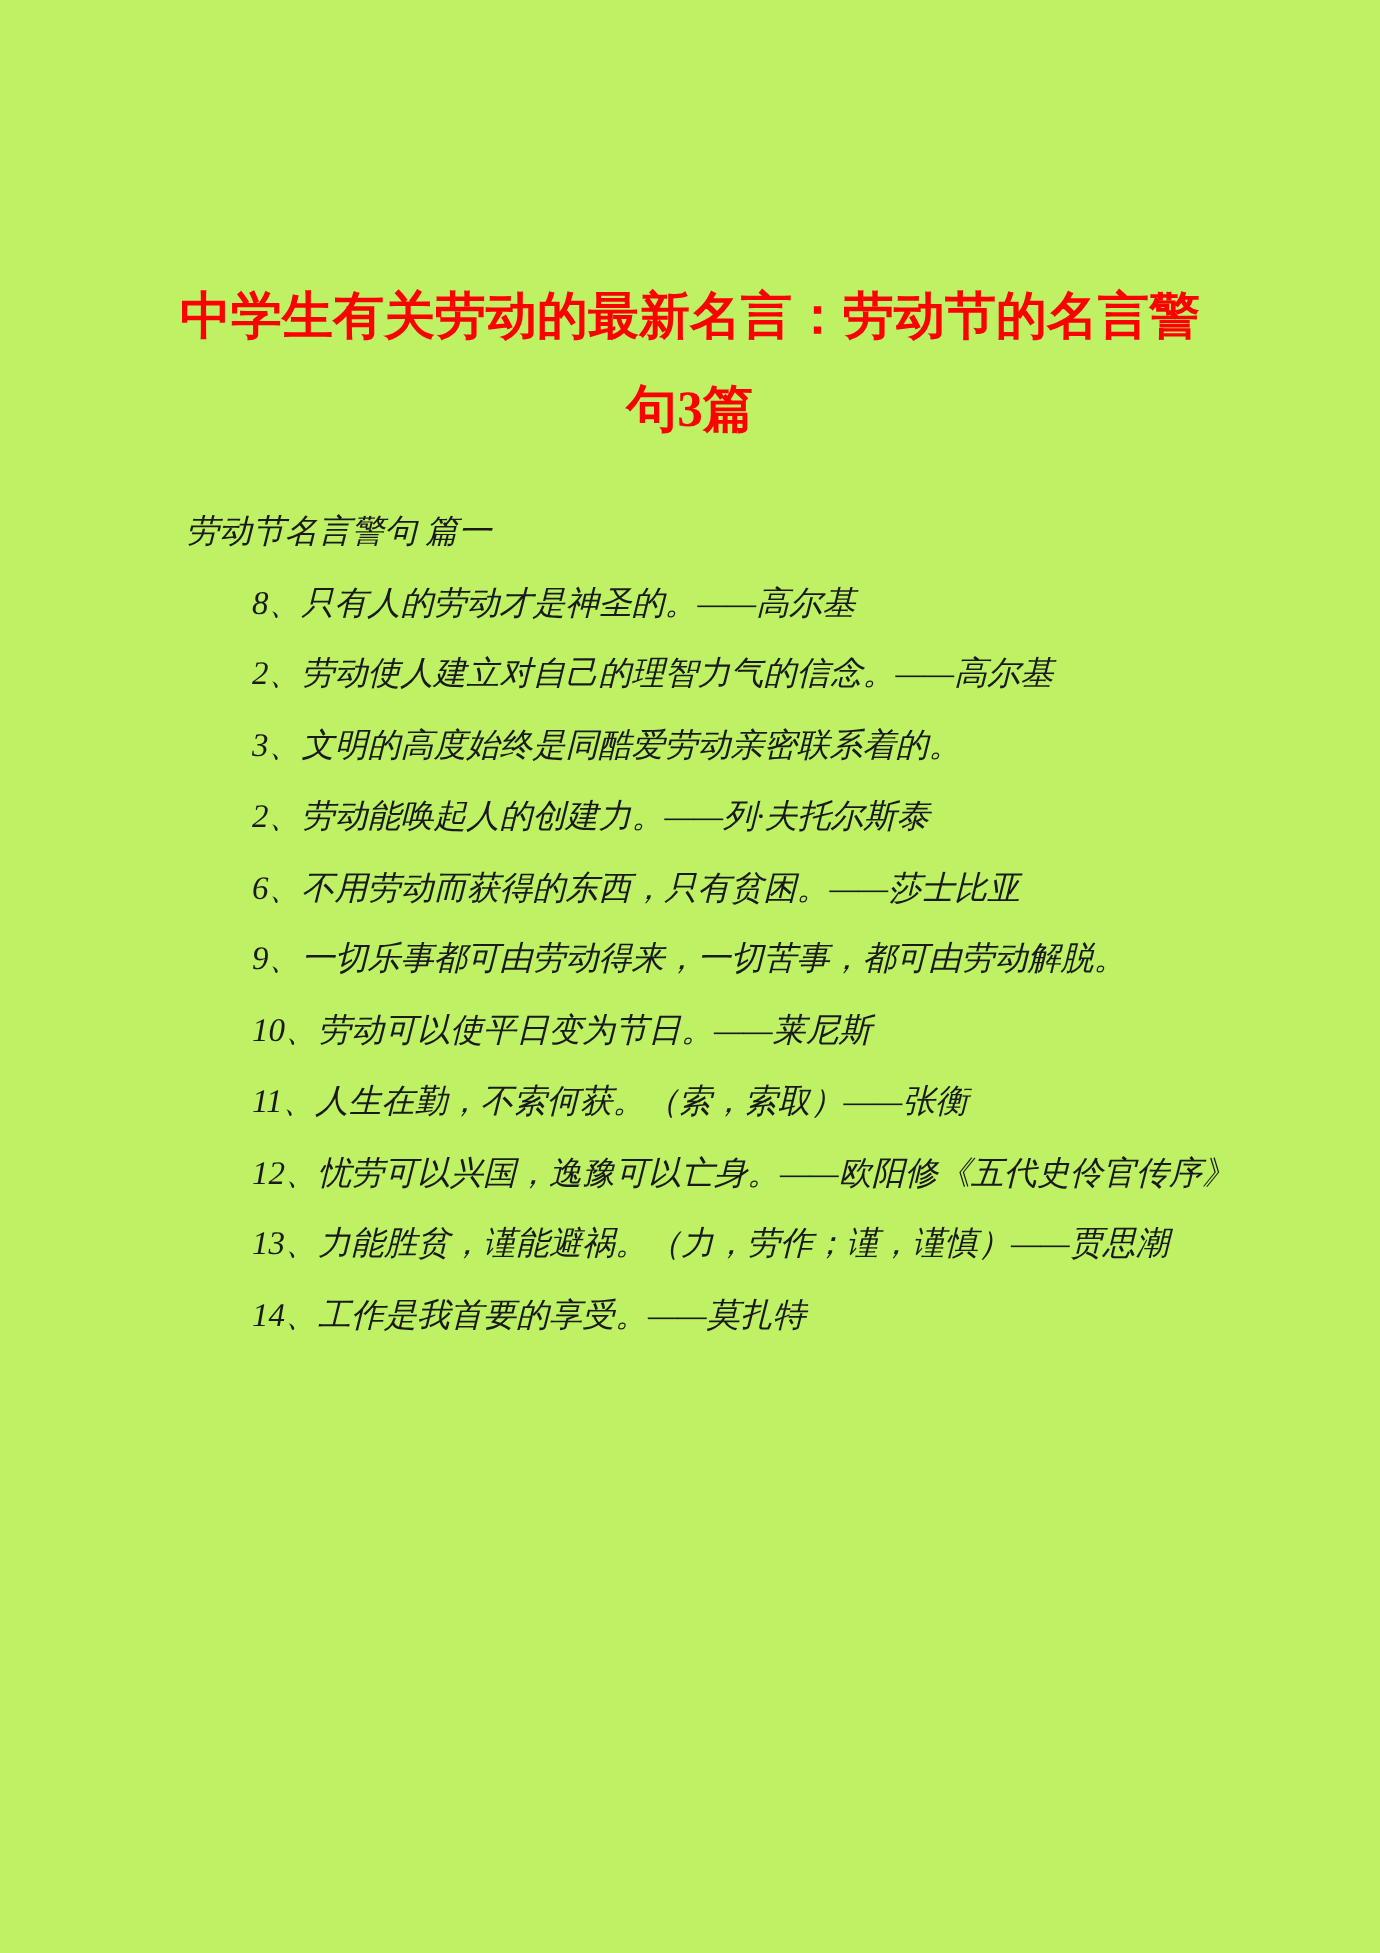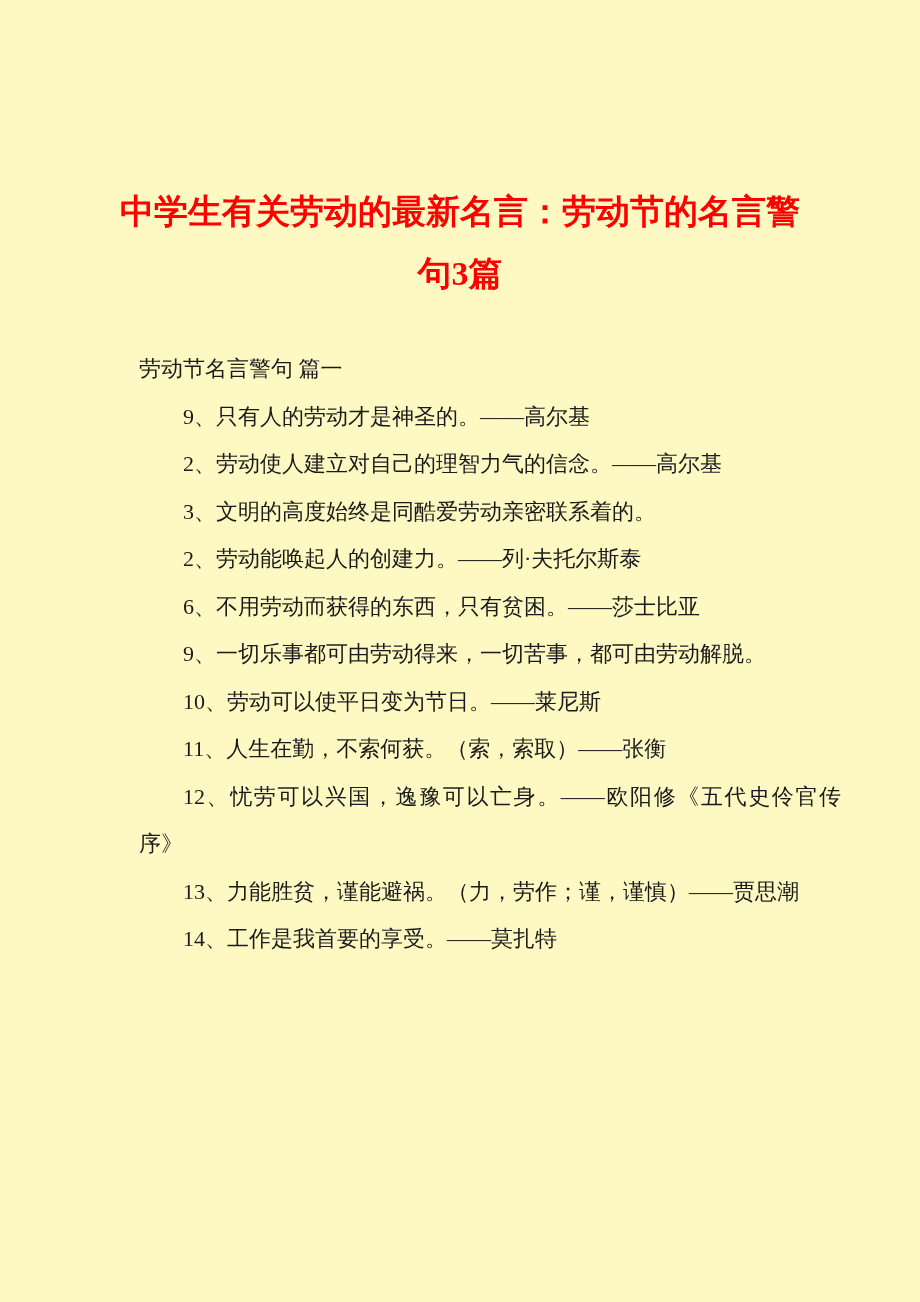--- a/index.html
+++ b/index.html
@@ -4,43 +4,44 @@
 <style>
   html, body {
     margin: 0;
     padding: 0;
     background: #ffffff;
   }
   .page {
     position: relative;
     width: 920px;
     height: 1302px;
-    background: #fef9c3;
+    background: #bef264;
     overflow: hidden;
     font-family: "Liberation Serif", serif;
   }
   .doc-title {
     margin: 181px 0 0 0;
     padding: 0 40px;
     text-align: center;
     font-size: 34px;
     font-weight: bold;
     line-height: 62px;
     color: #ff0000;
     font-family: "Liberation Serif", serif;
   }
   .doc-body {
     box-sizing: border-box;
-    margin: 16px;
+    margin: 1px;
     padding: 24px 63px 0 123px;
     font-size: 22px;
     line-height: 47.5px;
     color: #1a1a1a;
     text-align: justify;
     font-family: "Liberation Serif", serif;
+    font-style: italic;
   }
   .doc-body p {
     margin: 0;
     padding: 0;
   }
   .section-heading {
     text-indent: 0;
   }
   .quote {
     text-indent: 2em;
@@ -51,21 +52,21 @@
 
 <main class="page">
   <h1 class="doc-title">
     <span>中学生有关劳动的最新名言：劳动节的名言警</span><br>
     <span>句3篇</span>
   </h1>
 
   <section class="doc-body">
     <p class="section-heading">劳动节名言警句 篇一</p>
 
-    <p class="quote">9、只有人的劳动才是神圣的。——高尔基</p>
+    <p class="quote">8、只有人的劳动才是神圣的。——高尔基</p>
       <p class="quote">2、劳动使人建立对自己的理智力气的信念。——高尔基</p>
       <p class="quote">3、文明的高度始终是同酷爱劳动亲密联系着的。</p>
       <p class="quote">2、劳动能唤起人的创建力。——列·夫托尔斯泰</p>
       <p class="quote">6、不用劳动而获得的东西，只有贫困。——莎士比亚</p>
       <p class="quote">9、一切乐事都可由劳动得来，一切苦事，都可由劳动解脱。</p>
       <p class="quote">10、劳动可以使平日变为节日。——莱尼斯</p>
       <p class="quote">11、人生在勤，不索何获。（索，索取）——张衡</p>
       <p class="quote">12、忧劳可以兴国，逸豫可以亡身。——欧阳修《五代史伶官传序》</p>
       <p class="quote">13、力能胜贫，谨能避祸。（力，劳作；谨，谨慎）——贾思潮</p>
       <p class="quote">14、工作是我首要的享受。——莫扎特</p>

